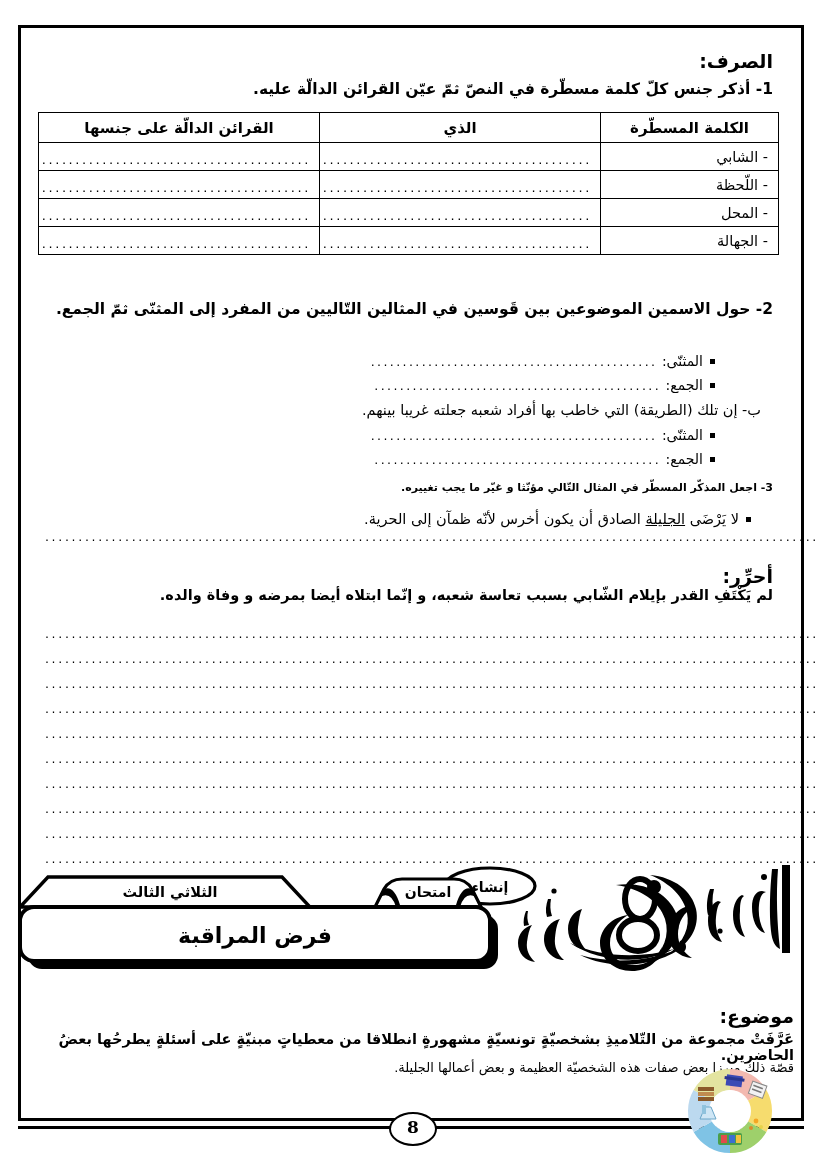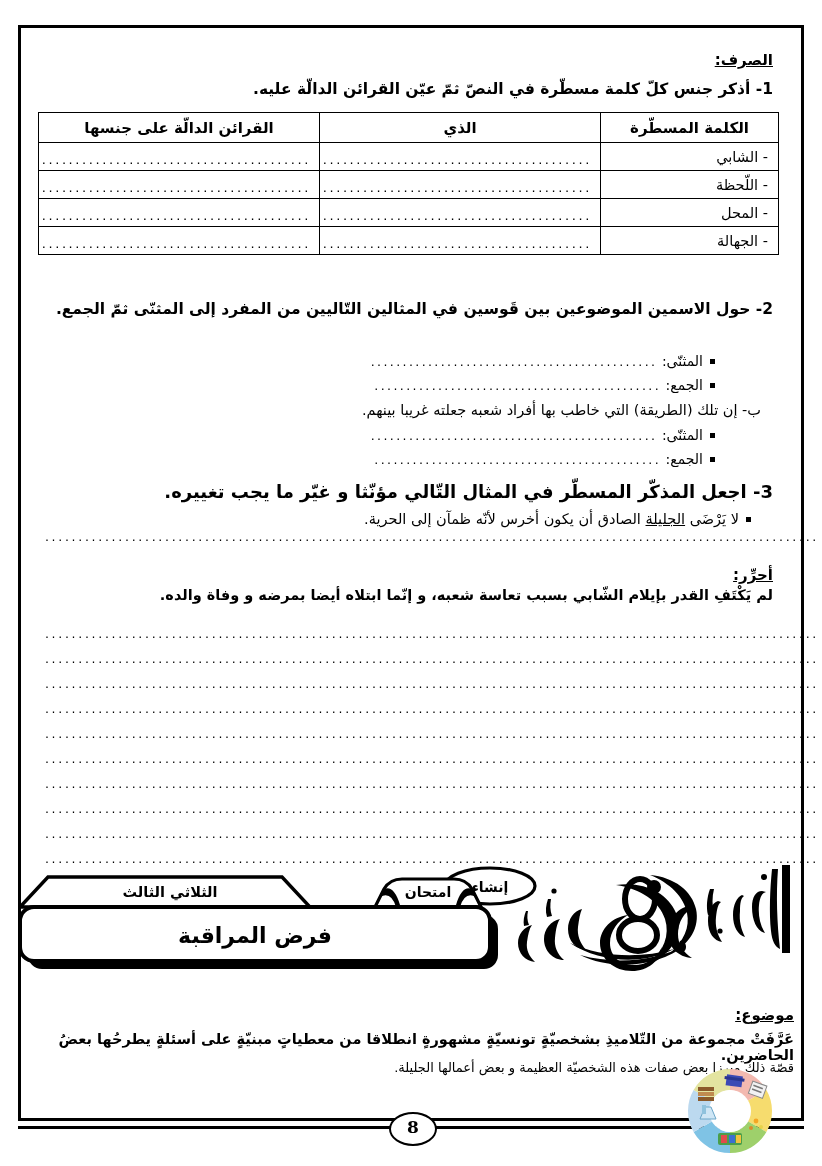--- a/index.html
+++ b/index.html
@@ -27,22 +27,21 @@
     box-sizing: border-box;
     background: #fff;
   }
 
   
   .rtl { direction: rtl; text-align: right; unicode-bidi: embed; }
   .ul   { text-decoration: underline; }
 
   .section-heading {
     font-weight: bold;
-    font-size: 15px;
-    text-decoration: underline;
+    font-size: 19px;
     display: inline-block;
   }
 
   
   #sarf-heading-row {
     position: absolute;
     right: 28px;
     top: 22px;
     width: 740px;
     text-align: right;
@@ -137,21 +136,21 @@
   .dots-inline { letter-spacing: 2.4px; font-size: 12.5px; }
 
   
   #q3-row {
     position: absolute;
     right: 28px;
     top: 453px;
     width: 740px;
     text-align: right;
     font-weight: bold;
-    font-size: 18px;
+    font-size: 11px;
   }
   #q3-example {
     position: absolute;
     right: 50px;
     top: 483px;
     width: 690px;
     text-align: right;
     font-size: 14.5px;
   }
 

